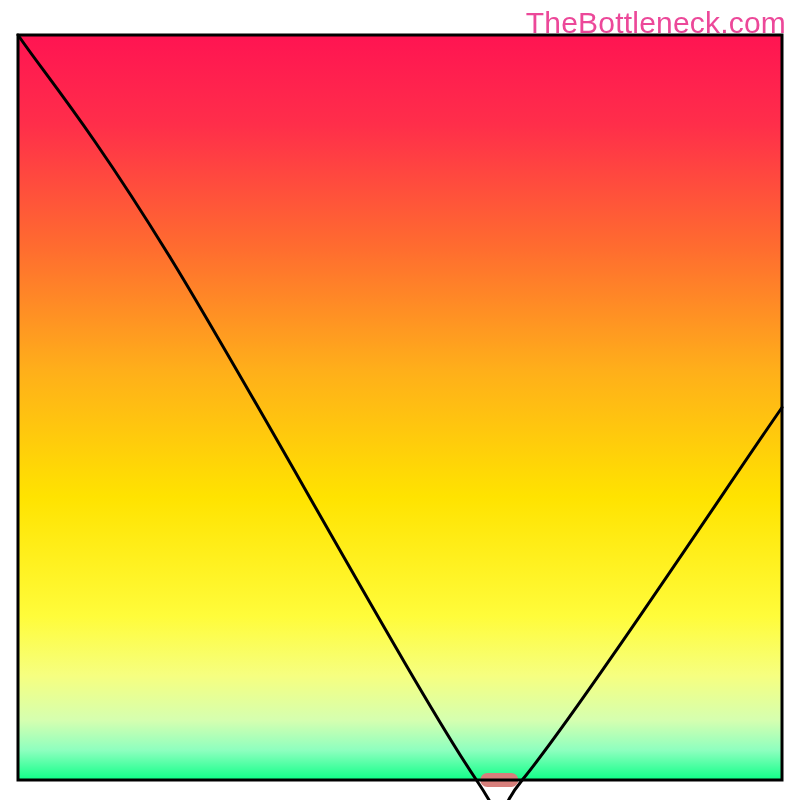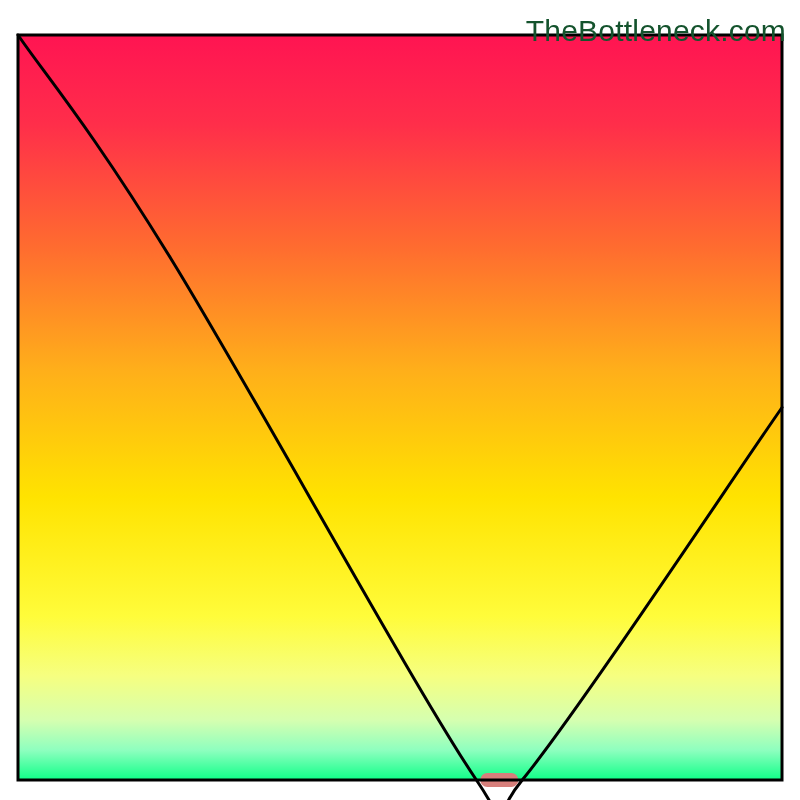--- a/index.html
+++ b/index.html
@@ -8,25 +8,25 @@
     background: #ffffff;
     font-family: Arial, sans-serif;
   }
   .container {
     position: relative;
     width: 800px;
     height: 800px;
   }
   .watermark {
     position: absolute;
-    top: 14px;
+    top: 6px;
     right: 14px;
     font-size: 30px;
     font-weight: 400;
-    color: #14532d;
+    color: #ec4899;
     letter-spacing: 0.2px;
     z-index: 10;
   }
   svg {
     display: block;
   }
 </style>
 </head>
 <body>
 

